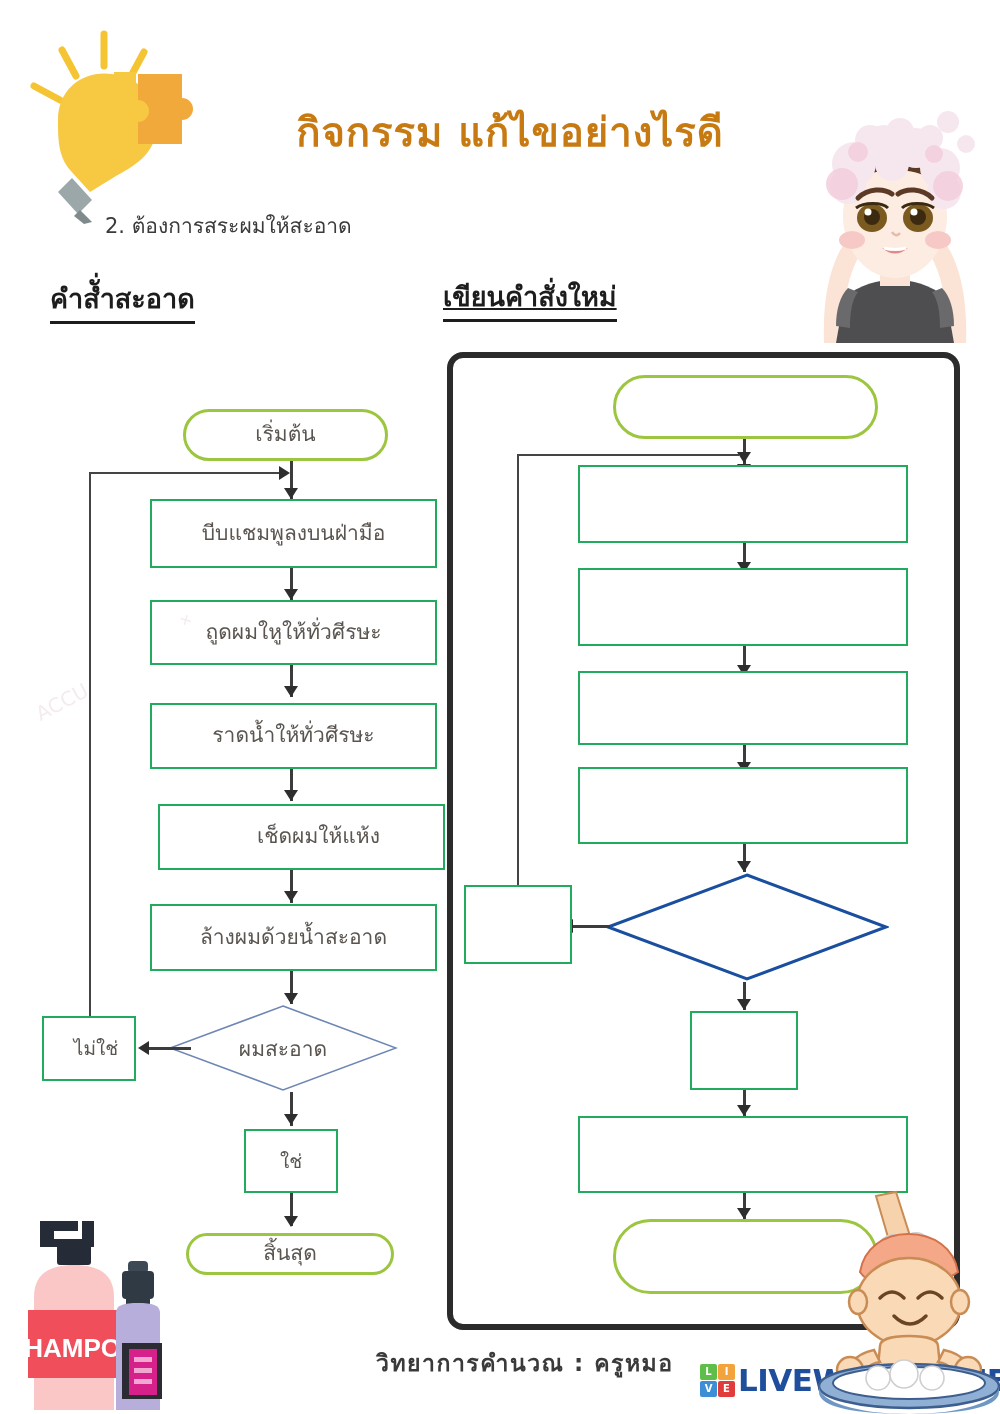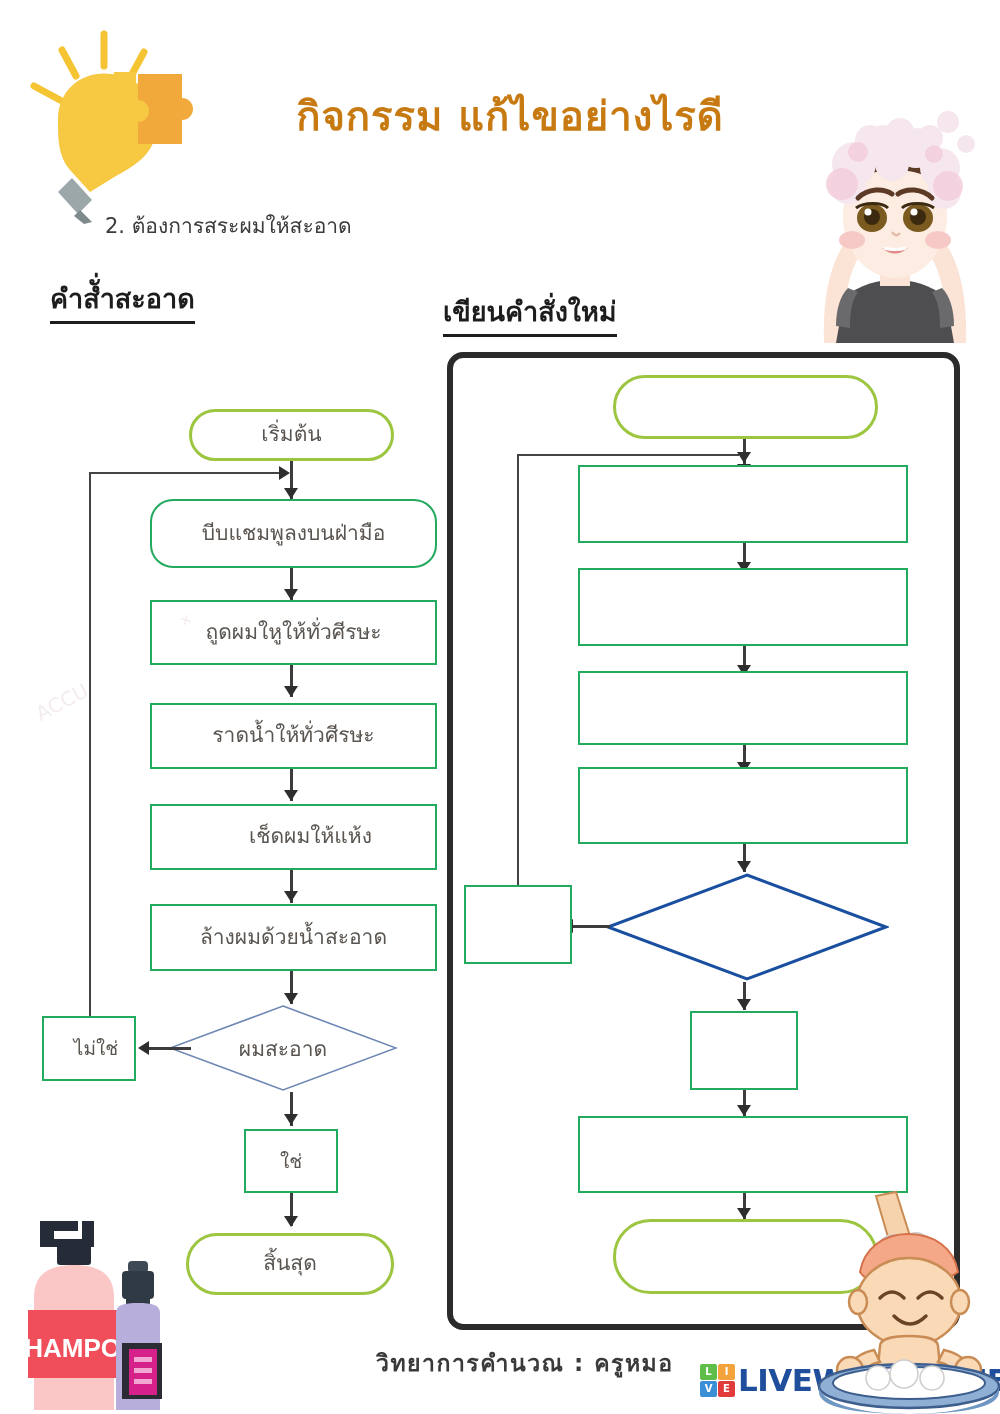--- a/index.html
+++ b/index.html
@@ -22,21 +22,21 @@
   #bulb-icon {
     position: absolute;
     left: 18px;
     top: 24px;
     width: 200px;
     height: 200px;
   }
   #page-title {
     position: absolute;
     left: 225px;
-    top: 84px;
+    top: 100px;
     width: 570px;
     text-align: center;
     font-size: 40px;
     font-weight: bold;
     color: #C87A12;
     letter-spacing: 1px;
     white-space: nowrap;
   }
   #instruction-line {
     position: absolute;
@@ -49,21 +49,21 @@
   .col-heading {
     position: absolute;
     font-size: 27px;
     font-weight: bold;
     color: #1d1d1d;
     border-bottom: 3px solid #1d1d1d;
     padding-bottom: 1px;
     white-space: nowrap;
   }
   #heading-left  { left: 50px;  top: 277px; }
-  #heading-right { left: 443px; top: 290px; }
+  #heading-right { left: 443px; top: 275px; text-decoration: underline; }
 
   #girl-illustration {
     position: absolute;
     left: 788px;
     top: 88px;
     width: 214px;
     height: 255px;
   }
 
   
@@ -279,42 +279,42 @@
     <path d="M146 120 C138 114 120 114 114 120" stroke="#3B2A10" stroke-width="3" fill="none"></path>
 
     <ellipse cx="64" cy="152" rx="13" ry="9" fill="#F6C9C7"></ellipse>
     <ellipse cx="150" cy="152" rx="13" ry="9" fill="#F6C9C7"></ellipse>
 
     <path d="M104 144 q4 6 8 1" stroke="#E5BBA9" stroke-width="2.5" fill="none"></path>
     <path d="M94 160 q13 11 26 0 q-13 5 -26 0 Z" fill="#E28A8A"></path>
     <path d="M96 160 q11 3 22 0" stroke="#ffffff" stroke-width="3" fill="none"></path>
   </svg>
 
-  <div class="shape terminator" style="left:189px; top:409px; width:205px; height:52px;">เริ่มต้น</div>
+  <div class="shape terminator" style="left:183px; top:409px; width:205px; height:52px;">เริ่มต้น</div>
 
   <div class="vline" style="left:290px; top:461px; height:38px;"></div>
   <div class="arrow-down" style="left:284px; top:488px;"></div>
 
   <div class="vline-thin" style="left:89px; top:472px; height:545px;"></div>
   <div class="hline-thin" style="left:89px; top:472px; width:196px;"></div>
   <div class="arrow-right" style="left:279px; top:466px;"></div>
 
-  <div class="shape process" style="left:150px; top:499px; width:287px; height:69px;border-radius:23px;">บีบแชมพูลงบนฝ่ามือ</div>
+  <div class="shape process" style="left:150px; top:499px; width:287px; height:69px;">บีบแชมพูลงบนฝ่ามือ</div>
   <div class="vline" style="left:290px; top:568px; height:32px;"></div>
   <div class="arrow-down" style="left:284px; top:589px;"></div>
 
   <div class="shape process" style="left:150px; top:600px; width:287px; height:65px;">ถูดผมใหูให้ทั่วศีรษะ</div>
   <div class="vline" style="left:290px; top:665px; height:32px;"></div>
   <div class="arrow-down" style="left:284px; top:686px;"></div>
 
   <div class="shape process" style="left:150px; top:703px; width:287px; height:66px;">ราดน้ำให้ทั่วศีรษะ</div>
   <div class="vline" style="left:290px; top:769px; height:32px;"></div>
   <div class="arrow-down" style="left:284px; top:790px;"></div>
 
-  <div class="shape process" style="left:150px; top:804px; width:287px; height:66px;padding-left:34px;">เช็ดผมให้แห้ง</div>
+  <div class="shape process" style="left:158px; top:804px; width:287px; height:66px;padding-left:34px;">เช็ดผมให้แห้ง</div>
   <div class="vline" style="left:290px; top:870px; height:33px;"></div>
   <div class="arrow-down" style="left:284px; top:891px;"></div>
 
   <div class="shape process" style="left:150px; top:904px; width:287px; height:67px;">ล้างผมด้วยน้ำสะอาด</div>
   <div class="vline" style="left:290px; top:971px; height:33px;"></div>
   <div class="arrow-down" style="left:284px; top:993px;"></div>
 
   <div class="decision-wrap" style="left:168px; top:1004px; width:230px; height:88px;">
     <svg width="230" height="88" viewBox="0 0 230 88">
       <polygon points="115,2 228,44 115,86 2,44" fill="#ffffff" stroke="#6E86B4" stroke-width="1.6"></polygon>
@@ -325,21 +325,21 @@
   <div class="hline" style="left:149px; top:1047px; width:42px;"></div>
   <div class="arrow-left" style="left:138px; top:1041px;"></div>
   <div class="shape process-thin" style="left:42px; top:1016px; width:94px; height:65px; font-size:19px;padding-left:14px;">ไม่ใช่</div>
 
   <div class="vline" style="left:290px; top:1092px; height:34px;"></div>
   <div class="arrow-down" style="left:284px; top:1114px;"></div>
   <div class="shape process-thin" style="left:244px; top:1129px; width:94px; height:64px; font-size:19px;">ใช่</div>
 
   <div class="vline" style="left:290px; top:1193px; height:33px;"></div>
   <div class="arrow-down" style="left:284px; top:1216px;"></div>
-  <div class="shape terminator" style="left:186px; top:1233px; width:208px; height:62px;">สิ้นสุด</div>
+  <div class="shape terminator" style="left:186px; top:1233px; width:208px; height:42px;">สิ้นสุด</div>
 
   <div class="wm" style="left:34px; top:690px;">ACCU</div>
   <div class="wm" style="left:180px; top:612px; font-size:14px;">✕</div>
 
   <div id="answer-panel"></div>
 
   <div class="shape terminator" style="left:613px; top:375px; width:265px; height:64px;"></div>
   <div class="vline" style="left:743px; top:439px; height:36px;"></div>
   <div class="arrow-down" style="left:737px; top:464px;"></div>
 

